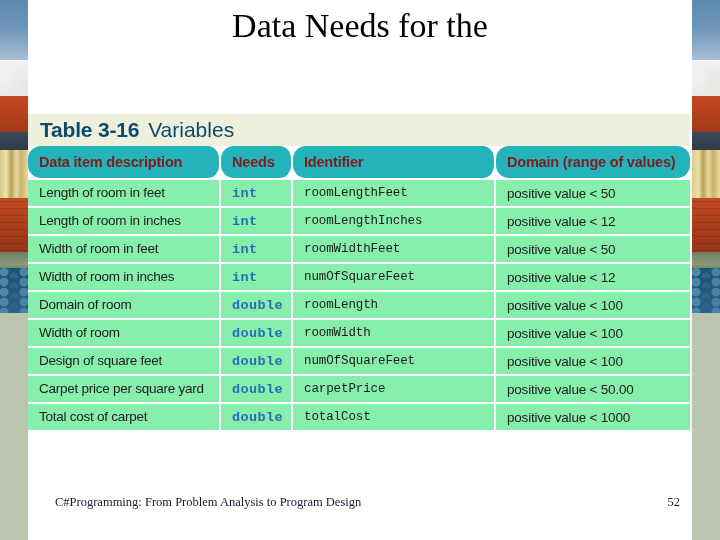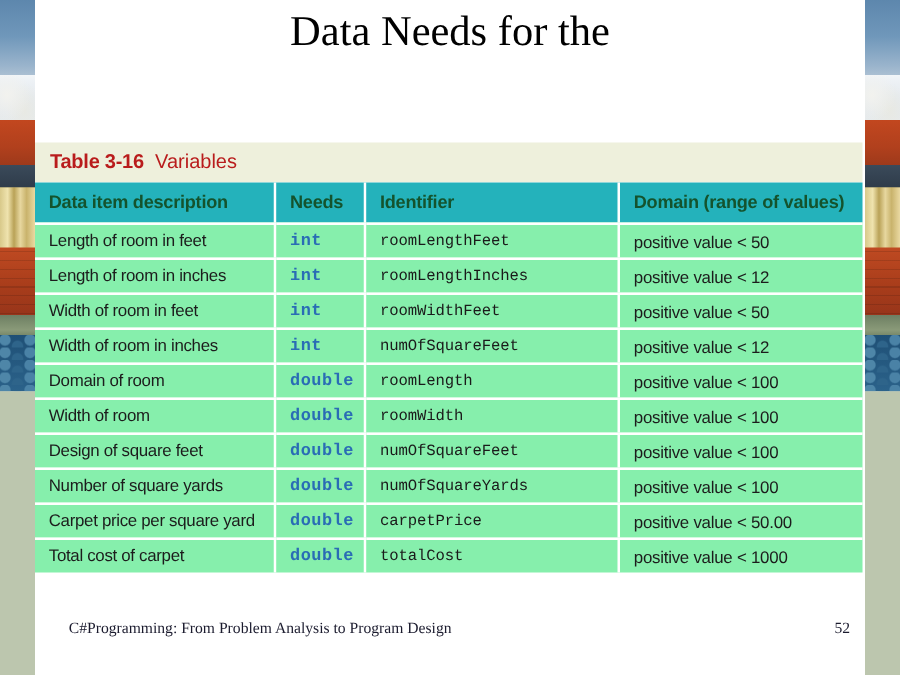--- a/index.html
+++ b/index.html
@@ -111,22 +111,22 @@
     top: 114px;
     width: 662px;
   }
 
   .table-caption {
     background: #eef0dc;
     height: 32px;
     line-height: 32px;
     padding-left: 12px;
     font-family: "Liberation Sans", sans-serif;
-    font-size: 16px;
-    color: #b91c1c;
+    font-size: 21px;
+    color: #0c4a6e;
     white-space: nowrap;
   }
   .table-caption .cap-strong {
     font-weight: bold;
     letter-spacing: -0.2px;
   }
   .table-caption .cap-rest {
     font-weight: normal;
     margin-left: 9px;
   }
@@ -138,31 +138,32 @@
     table-layout: fixed;
     background: #ffffff;
   }
   table.vars col.c-desc { width: 193px; }
   table.vars col.c-type { width: 72px;  }
   table.vars col.c-iden { width: 203px; }
   table.vars col.c-dom  { width: 194px; }
 
   table.vars thead th {
     background: #24b2bb;
-    color: #14532d;
+    color: #7f1d1d;
     font-family: "Liberation Sans", sans-serif;
     font-size: 14.5px;
     font-weight: bold;
     text-align: left;
     padding: 7px 0 7px 11px;
     border-right: 2px solid #ffffff;
     letter-spacing: -0.2px;
     white-space: nowrap;
     height: 18px;
     vertical-align: middle;
+    border-radius: 13px;
   }
   table.vars thead th:last-child { border-right: none; }
 
   table.vars tbody td {
     background: #86efac;
     border-top: 2px solid #ffffff;
     border-right: 2px solid #ffffff;
     padding: 4px 0 4px 11px;
     vertical-align: middle;
     height: 18px;
@@ -319,26 +320,20 @@
         <td class="type">double</td>
         <td class="iden">roomWidth</td>
         <td class="dom">positive value &lt; 100</td>
       </tr>
       <tr>
         <td class="desc">Design of square feet</td>
         <td class="type">double</td>
         <td class="iden">numOfSquareFeet</td>
         <td class="dom">positive value &lt; 100</td>
       </tr>
-      <tr>
-        <td class="desc">Number of square yards</td>
-        <td class="type">double</td>
-        <td class="iden">numOfSquareYards</td>
-        <td class="dom">positive value &lt; 100</td>
-      </tr>
       <tr class="two-line">
         <td class="desc">Carpet price per square yard</td>
         <td class="type">double</td>
         <td class="iden">carpetPrice</td>
         <td class="dom">positive value &lt; 50.00</td>
       </tr>
       <tr>
         <td class="desc">Total cost of carpet</td>
         <td class="type">double</td>
         <td class="iden">totalCost</td>

